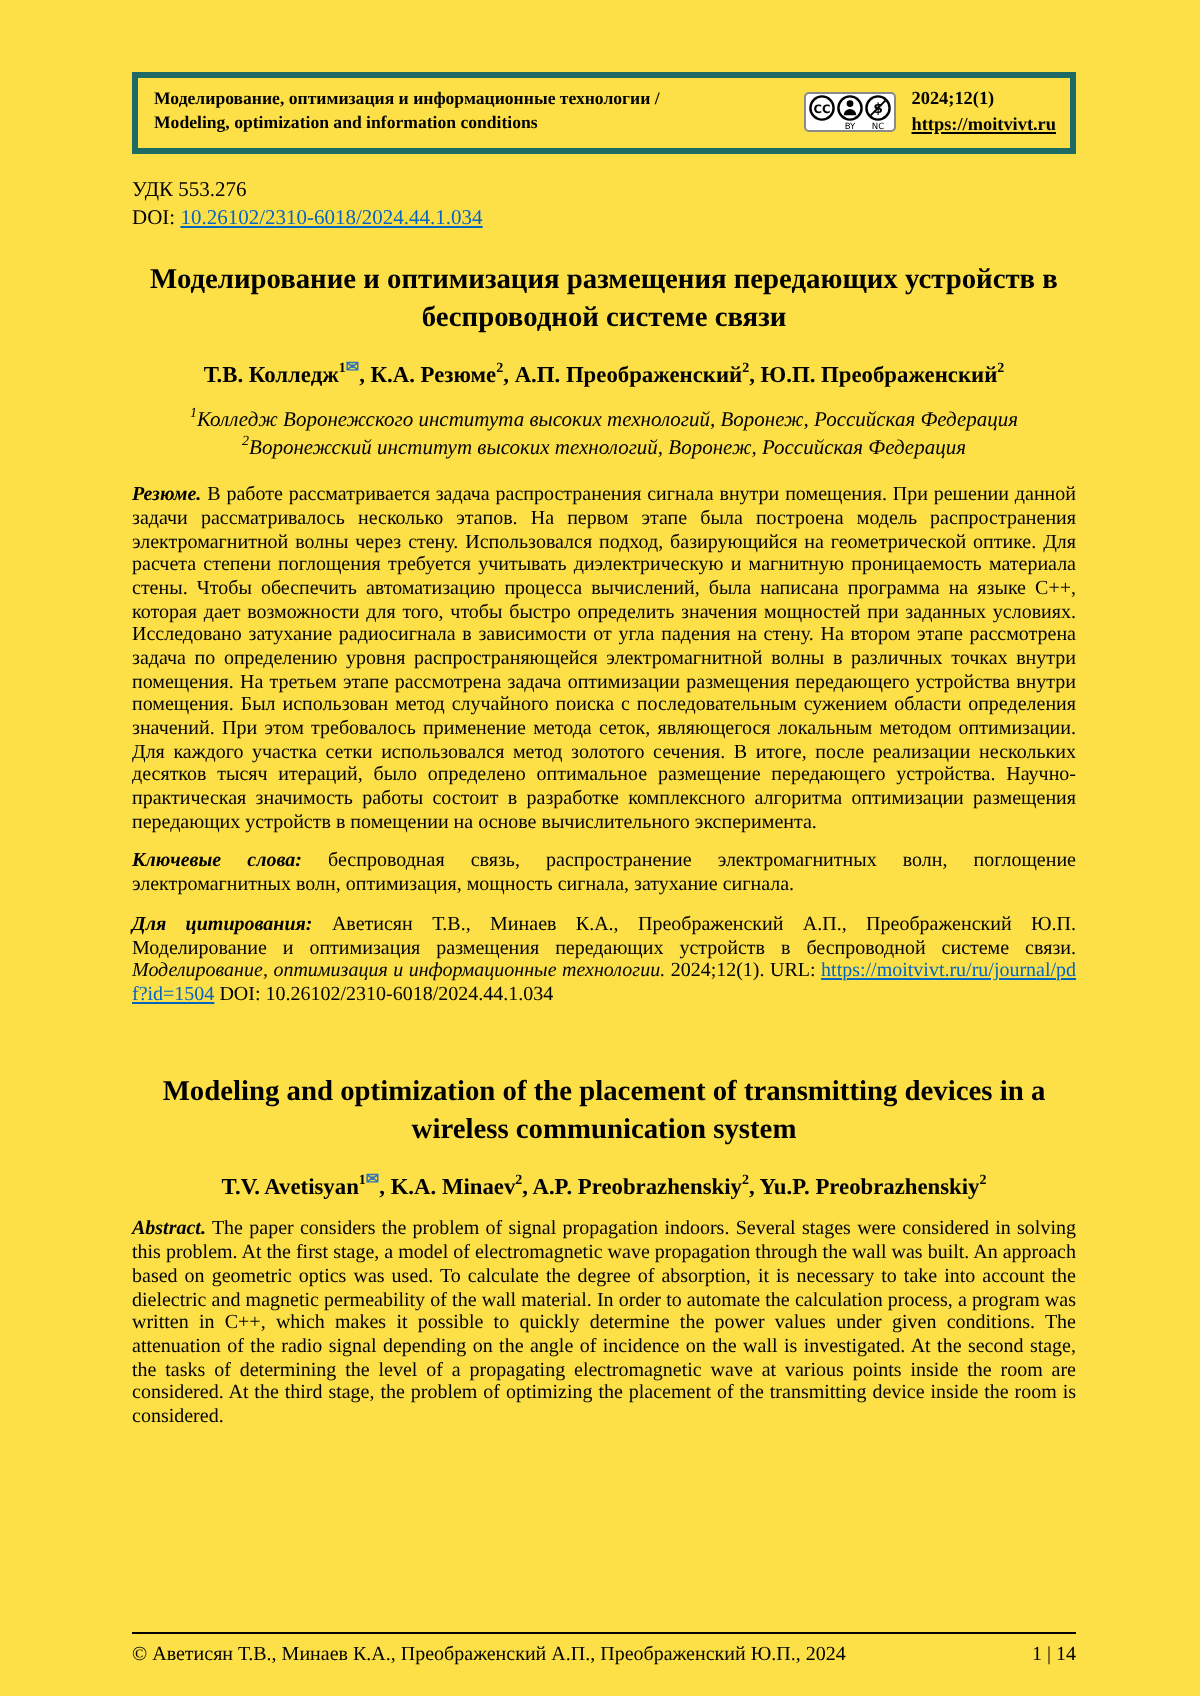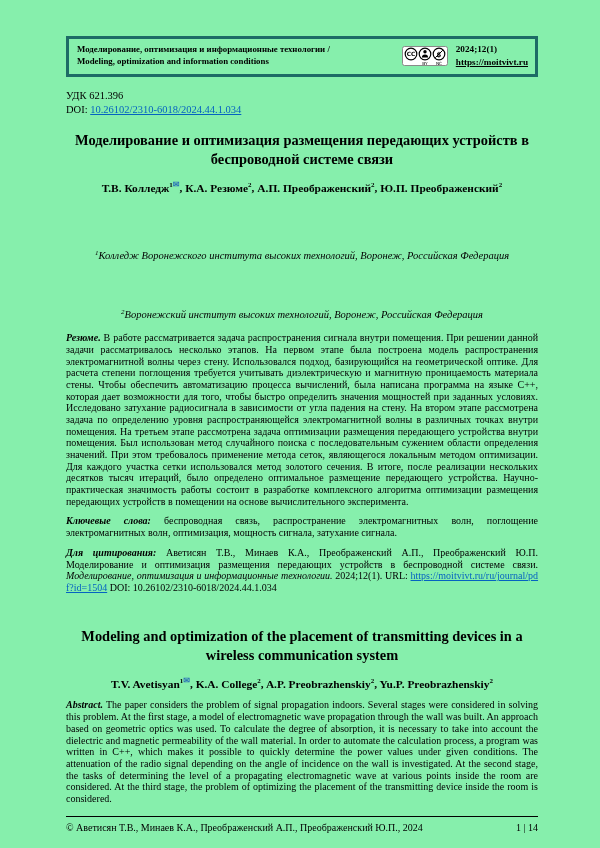--- a/index.html
+++ b/index.html
@@ -1,34 +1,34 @@
 <!DOCTYPE html>
 <html lang="ru"><head>
 <meta charset="utf-8">
 <style>
   * { margin:0; padding:0; box-sizing:border-box; }
   html,body { background:#ffffff; }
   body { width:600px; height:848px; font-family:"Liberation Serif", serif; color:#000; }
-  .page { width:600px; height:848px; padding:36px 62px 14px 66px; display:flex; flex-direction:column; overflow:hidden; background:#86efac; }
+  .page { width:600px; height:848px; padding:36px 62px 14px 66px; display:flex; flex-direction:column; overflow:hidden; background:#fde047; }
 
   
   .header-box { border:3px solid #1e6b66; padding:4px 7px 4px 8px; display:flex; align-items:center; gap:8px; margin-bottom:12px; }
   .header-titles { flex:1 1 auto; font-weight:bold; font-size:8.8px; line-height:1.35; }
   .cc-badge { flex:0 0 auto; display:flex; align-items:center; }
   .header-right { flex:0 0 auto; text-align:left; font-size:9.2px; font-weight:bold; line-height:1.45; }
   .header-right .site-link { color:#000; text-decoration:underline; }
 
   .meta { font-size:10.5px; line-height:1.32; }
   .link { color:#0563C1; text-decoration:underline; word-break:break-all; }
 
   .title { text-align:center; font-weight:bold; font-size:14.4px; line-height:1.32; margin:15px 6px 12px; }
   .title-en { margin-top:20px; }
   .authors { text-align:center; font-weight:bold; font-size:11.4px; line-height:1.3; margin-bottom:8px; }
   .affil-block { margin-bottom:11px; }
-  .affil { text-align:center; font-style:italic; font-size:10.5px; line-height:1.28;margin-top:45px; }
+  .affil { text-align:center; font-style:italic; font-size:10.5px; line-height:1.28; }
 
   .para { font-size:10px; line-height:1.17; text-align:justify; margin-bottom:8px; }
   .para.citation { margin-bottom:13px; }
   .lead { font-weight:bold; font-style:italic; }
   sup { font-size:7px; vertical-align:super; line-height:0; }
   .env { color:#2e75b6; font-size:8px; }
 
   .footer { margin-top:auto; border-top:1px solid #000; padding-top:5px; display:flex; justify-content:space-between; font-size:10px; line-height:1.2; }
 </style>
 </head>
@@ -55,41 +55,41 @@
         <text x="23" y="18.6" font-size="4.3" text-anchor="middle" font-family="DejaVu Sans, sans-serif">BY</text>
         <text x="37" y="18.6" font-size="4.3" text-anchor="middle" font-family="DejaVu Sans, sans-serif">NC</text>
       </svg>
     </div>
     <div class="header-right">
       <div>2024;12(1)</div>
       <a class="site-link" href="#">https://moitvivt.ru</a>
     </div>
   </header>
 
-  <div class="meta"><span>УДК 621.396</span></div>
+  <div class="meta"><span>УДК 553.276</span></div>
   <div class="meta"><span>DOI:</span> <a class="link" href="#">10.26102/2310-6018/2024.44.1.034</a></div>
 
   <h1 class="title">Моделирование и оптимизация размещения передающих устройств в беспроводной системе связи</h1>
 
   <p class="authors"><span>Т.В. Колледж</span><sup>1</sup><sup class="env">✉</sup><span>, </span><span>К.А. Резюме</span><sup>2</sup><span>, </span><span>А.П. Преображенский</span><sup>2</sup><span>, </span><span>Ю.П. Преображенский</span><sup>2</sup></p>
 
   <div class="affil-block">
     <p class="affil"><sup>1</sup><span>Колледж Воронежского института высоких технологий, Воронеж, Российская Федерация</span></p>
     <p class="affil"><sup>2</sup><span>Воронежский институт высоких технологий, Воронеж, Российская Федерация</span></p>
   </div>
 
   <p class="para"><span class="lead">Резюме.</span> <span>В работе рассматривается задача распространения сигнала внутри помещения. При решении данной задачи рассматривалось несколько этапов. На первом этапе была построена модель распространения электромагнитной волны через стену. Использовался подход, базирующийся на геометрической оптике. Для расчета степени поглощения требуется учитывать диэлектрическую и магнитную проницаемость материала стены. Чтобы обеспечить автоматизацию процесса вычислений, была написана программа на языке C++, которая дает возможности для того, чтобы быстро определить значения мощностей при заданных условиях. Исследовано затухание радиосигнала в зависимости от угла падения на стену. На втором этапе рассмотрена задача по определению уровня распространяющейся электромагнитной волны в различных точках внутри помещения. На третьем этапе рассмотрена задача оптимизации размещения передающего устройства внутри помещения. Был использован метод случайного поиска с последовательным сужением области определения значений. При этом требовалось применение метода сеток, являющегося локальным методом оптимизации. Для каждого участка сетки использовался метод золотого сечения. В итоге, после реализации нескольких десятков тысяч итераций, было определено оптимальное размещение передающего устройства. Научно-практическая значимость работы состоит в разработке комплексного алгоритма оптимизации размещения передающих устройств в помещении на основе вычислительного эксперимента.</span></p>
 
   <p class="para"><span class="lead">Ключевые слова:</span> <span>беспроводная связь, распространение электромагнитных волн, поглощение электромагнитных волн, оптимизация, мощность сигнала, затухание сигнала.</span></p>
 
   <p class="para citation"><span class="lead">Для цитирования:</span> <span>Аветисян Т.В., Минаев К.А., Преображенский А.П., Преображенский Ю.П. Моделирование и оптимизация размещения передающих устройств в беспроводной системе связи.</span> <i>Моделирование, оптимизация и информационные технологии.</i> <span>2024;12(1). URL:</span> <a class="link" href="#">https://moitvivt.ru/ru/journal/pdf?id=1504</a> <span>DOI: 10.26102/2310-6018/2024.44.1.034</span></p>
 
   <h1 class="title title-en">Modeling and optimization of the placement of transmitting devices in a wireless communication system</h1>
 
-  <p class="authors"><span>T.V. Avetisyan</span><sup>1</sup><sup class="env">✉</sup><span>, </span><span>K.A. College</span><sup>2</sup><span>, </span><span>A.P. Preobrazhenskiy</span><sup>2</sup><span>, </span><span>Yu.P. Preobrazhenskiy</span><sup>2</sup></p>
+  <p class="authors"><span>T.V. Avetisyan</span><sup>1</sup><sup class="env">✉</sup><span>, </span><span>K.A. Minaev</span><sup>2</sup><span>, </span><span>A.P. Preobrazhenskiy</span><sup>2</sup><span>, </span><span>Yu.P. Preobrazhenskiy</span><sup>2</sup></p>
 
 
   <p class="para"><span class="lead">Abstract.</span> <span>The paper considers the problem of signal propagation indoors. Several stages were considered in solving this problem. At the first stage, a model of electromagnetic wave propagation through the wall was built. An approach based on geometric optics was used. To calculate the degree of absorption, it is necessary to take into account the dielectric and magnetic permeability of the wall material. In order to automate the calculation process, a program was written in C++, which makes it possible to quickly determine the power values under given conditions. The attenuation of the radio signal depending on the angle of incidence on the wall is investigated. At the second stage, the tasks of determining the level of a propagating electromagnetic wave at various points inside the room are considered. At the third stage, the problem of optimizing the placement of the transmitting device inside the room is considered.</span></p>
 
   <footer class="footer">
     <span>© Аветисян Т.В., Минаев К.А., Преображенский А.П., Преображенский Ю.П., 2024</span>
     <span>1 | 14</span>
   </footer>
 
 </div>

